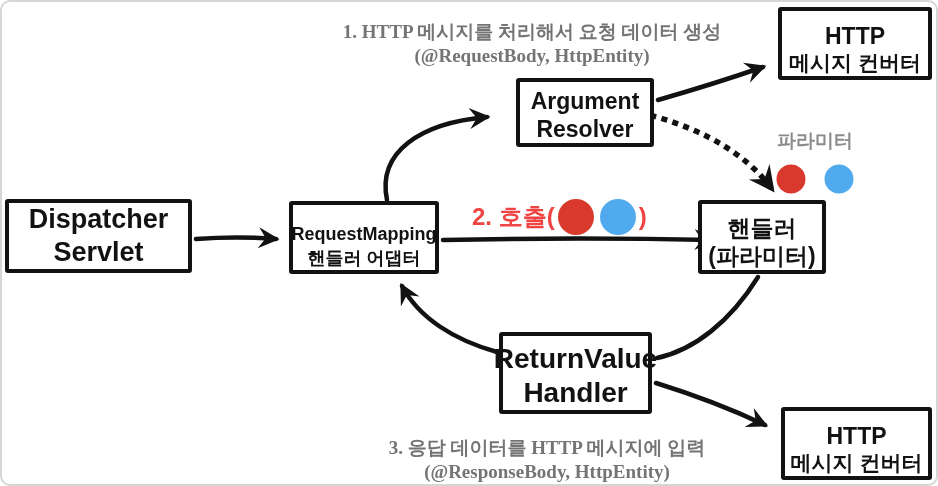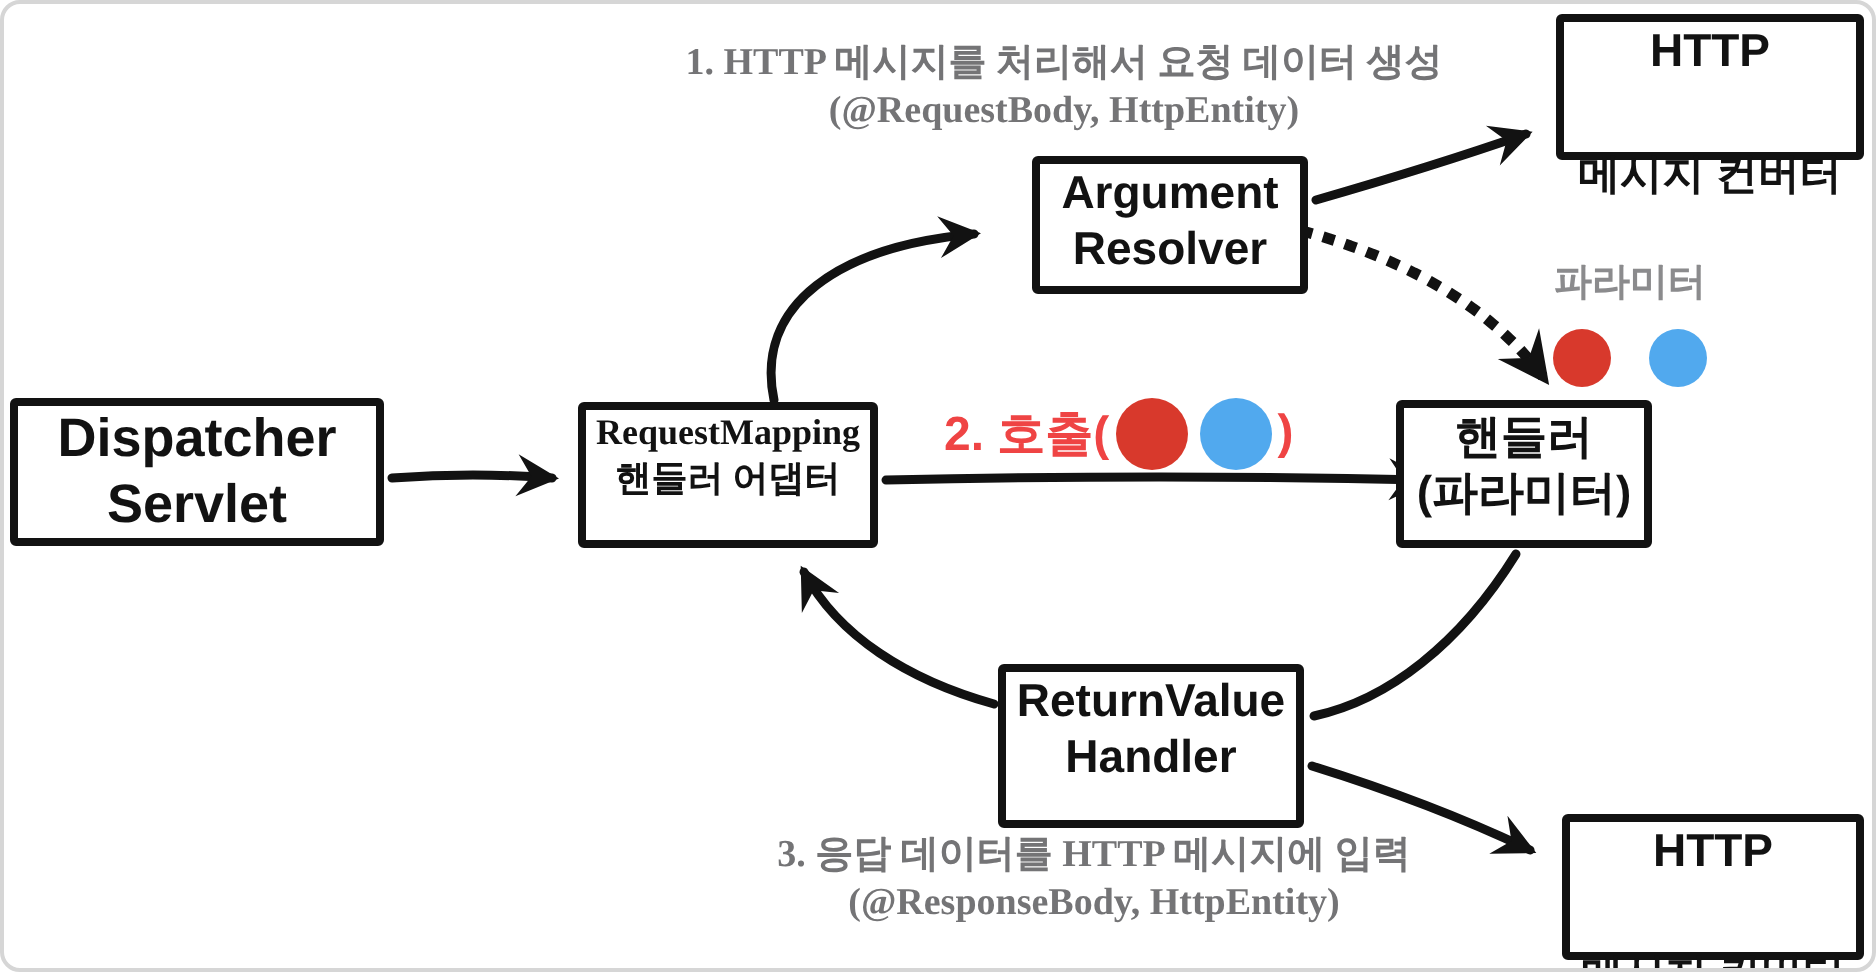--- a/index.html
+++ b/index.html
@@ -14,41 +14,41 @@
     font-family:"Liberation Sans","DejaVu Sans",sans-serif;
   }
   .arrows{position:absolute;left:0;top:0;width:938px;height:486px;}
   .box{
     position:absolute;
     box-sizing:border-box;
     background:#fff;
     border:4px solid #121212;
     border-radius:3px;
     display:flex;flex-direction:column;
-    align-items:center;justify-content:flex-start;
+    align-items:center;justify-content:flex-end;
     text-align:center;
     font-weight:bold;color:#121212;
     line-height:1.22;
     z-index:2;
   }
   .box-dispatcher{left:3px;top:197px;width:187px;height:74px;font-size:27px;}
-  .box-adapter{left:287px;top:199px;width:150px;height:73px;font-size:18px;line-height:1.3;font-family:Liberation Serif, serif;}
+  .box-adapter{left:287px;top:199px;width:150px;height:73px;font-size:18px;line-height:1.3;}
   .box-argres{left:497px;top:76px;width:138px;height:69px;font-size:23px;margin-left:17px;}
   .box-handler{left:696px;top:198px;width:128px;height:74px;font-size:23px;}
-  .box-retval{left:497px;top:330px;width:153px;height:82px;font-size:23px;}
+  .box-retval{left:497px;top:330px;width:153px;height:82px;font-size:28px;}
   .box-httptop{left:776px;top:5px;width:154px;height:73px;font-size:23px;}
   .box-httpbottom{left:779px;top:405px;width:151px;height:73px;font-size:23px;}
-  .box .l2-kr{font-size:21px;margin-top:36px;}
+  .box .l2-kr{font-size:21px;}
   .note{
     position:absolute;z-index:3;
     font-weight:bold;color:#747476;
     text-align:center;font-size:19px;line-height:1.25;font-family:Liberation Serif, serif;
   }
   .note-1{left:320px;top:18px;width:420px;}
-  .note-3{left:335px;top:414px;width:420px;}
+  .note-3{left:335px;top:434px;width:420px;}
   .note-call{
     position:absolute;left:470px;top:193px;height:44px;
     display:flex;align-items:center;z-index:3;
     font-weight:bold;color:#ef4444;font-size:24px;
   }
   .note-call .circ{margin:0 2px;}
   .param-label{
     position:absolute;left:757px;top:126px;width:112px;
     text-align:center;font-weight:bold;color:#8b8b8d;font-size:19px;z-index:3;
   }

